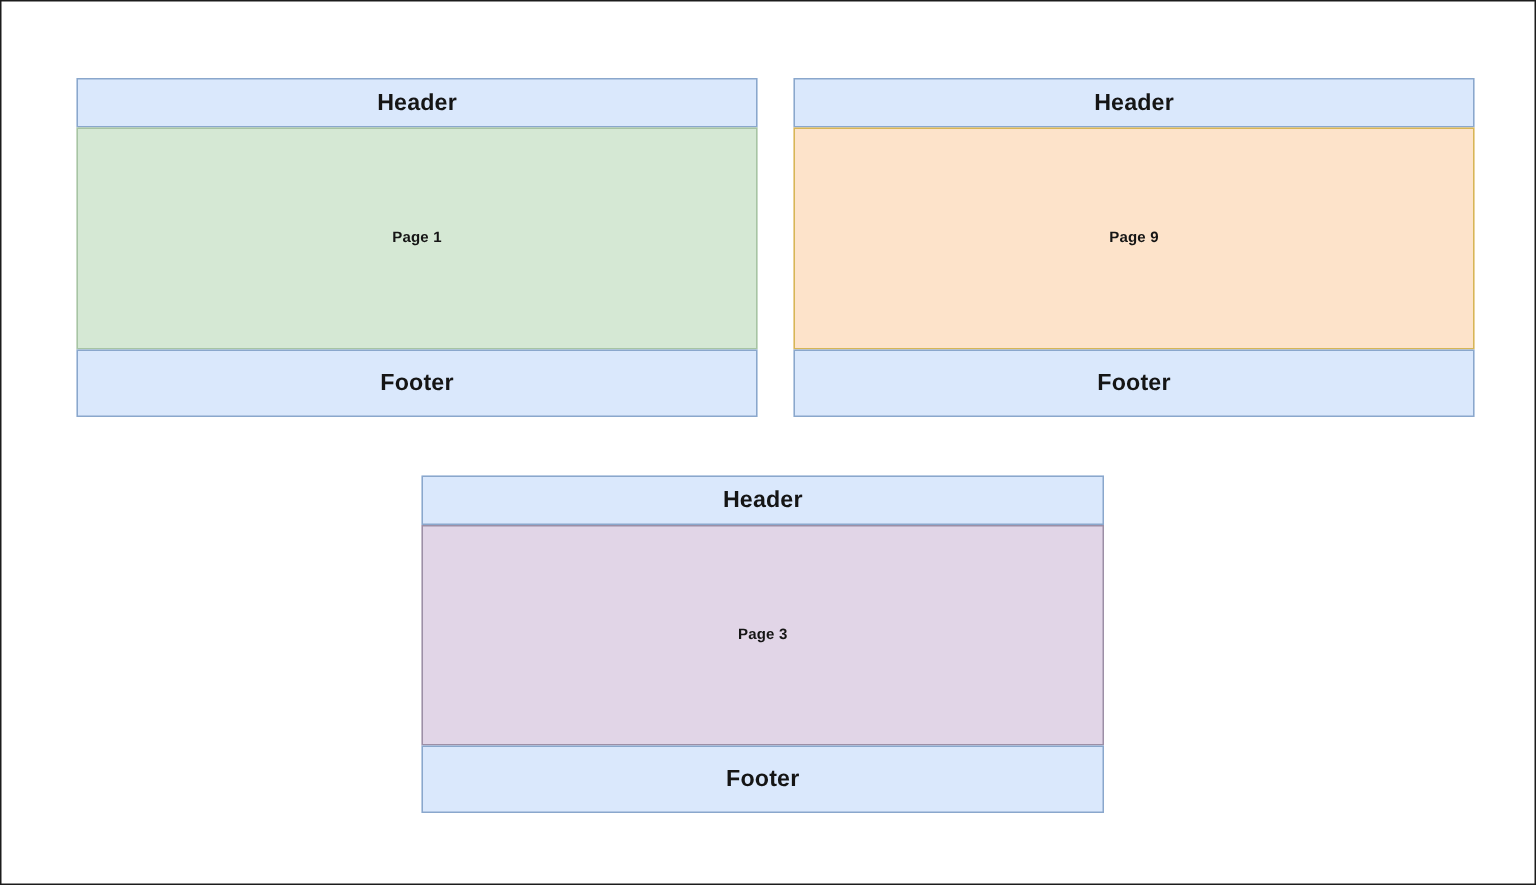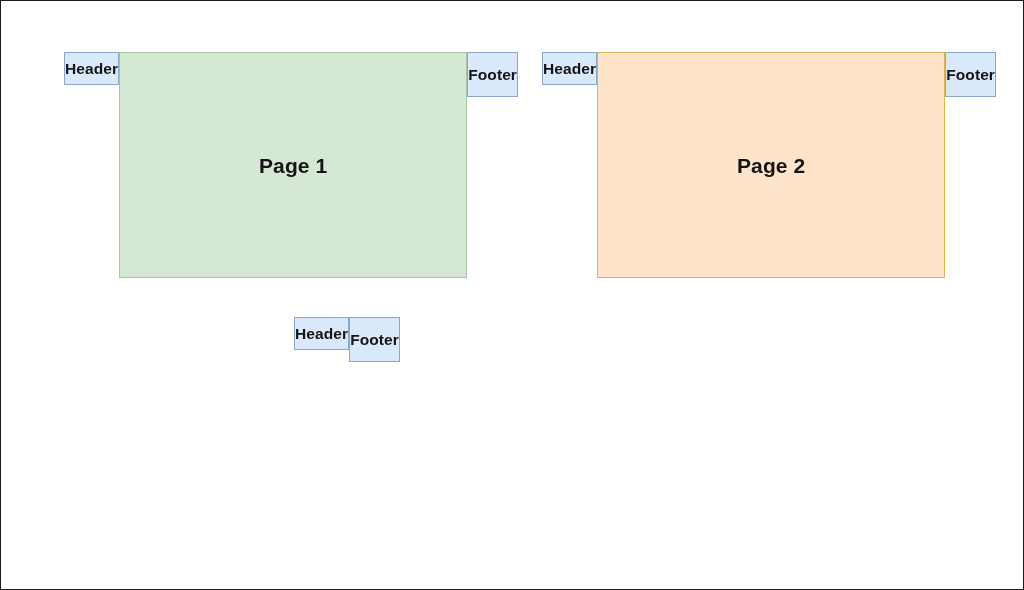--- a/index.html
+++ b/index.html
@@ -22,22 +22,21 @@
     background: #ffffff;
     box-sizing: border-box;
     border: 1px solid #1c1c1c;
   }
 
   
   .page-card {
     position: absolute;
     box-sizing: border-box;
     display: flex;
-    flex-direction: row;
-    margin-left: 13px;
+    flex-direction: column;
   }
 
   .band {
     box-sizing: border-box;
     display: flex;
     align-items: center;
     justify-content: center;
     text-align: center;
     font-weight: bold;
     color: #151515;
@@ -56,21 +55,21 @@
 
   .band-header { height: 33px; }
   .band-footer { height: 45px; }
 
   .band-body {
     flex: 1 1 auto;
     border-left: 1px solid;
     border-right: 1px solid;
     border-top: 1px solid;
     border-bottom: 1px solid;
-    font-size: 21px;
+    font-size: 10px;
   }
 
   
   #card-1 { left: 50px;  top: 51px;  width: 454px; height: 226px; }
   #card-2 { left: 528px; top: 51px;  width: 454px; height: 226px; }
   #card-3 { left: 280px; top: 316px; width: 455px; height: 225px; }
 
   
   #card-1 .band-body {
     background: #d5e8d4;
@@ -91,22 +90,23 @@
 <div id="canvas">
 
   <div class="page-card" id="card-1">
     <div class="band band-header">Header</div>
     <div class="band band-body">Page 1</div>
     <div class="band band-footer">Footer</div>
   </div>
 
   <div class="page-card" id="card-2">
     <div class="band band-header">Header</div>
-    <div class="band band-body">Page 2</div>
+    <div class="band band-body">Page 9</div>
     <div class="band band-footer">Footer</div>
   </div>
 
   <div class="page-card" id="card-3">
     <div class="band band-header">Header</div>
+    <div class="band band-body">Page 3</div>
     <div class="band band-footer">Footer</div>
   </div>
 
 </div>
 
 </body></html>

